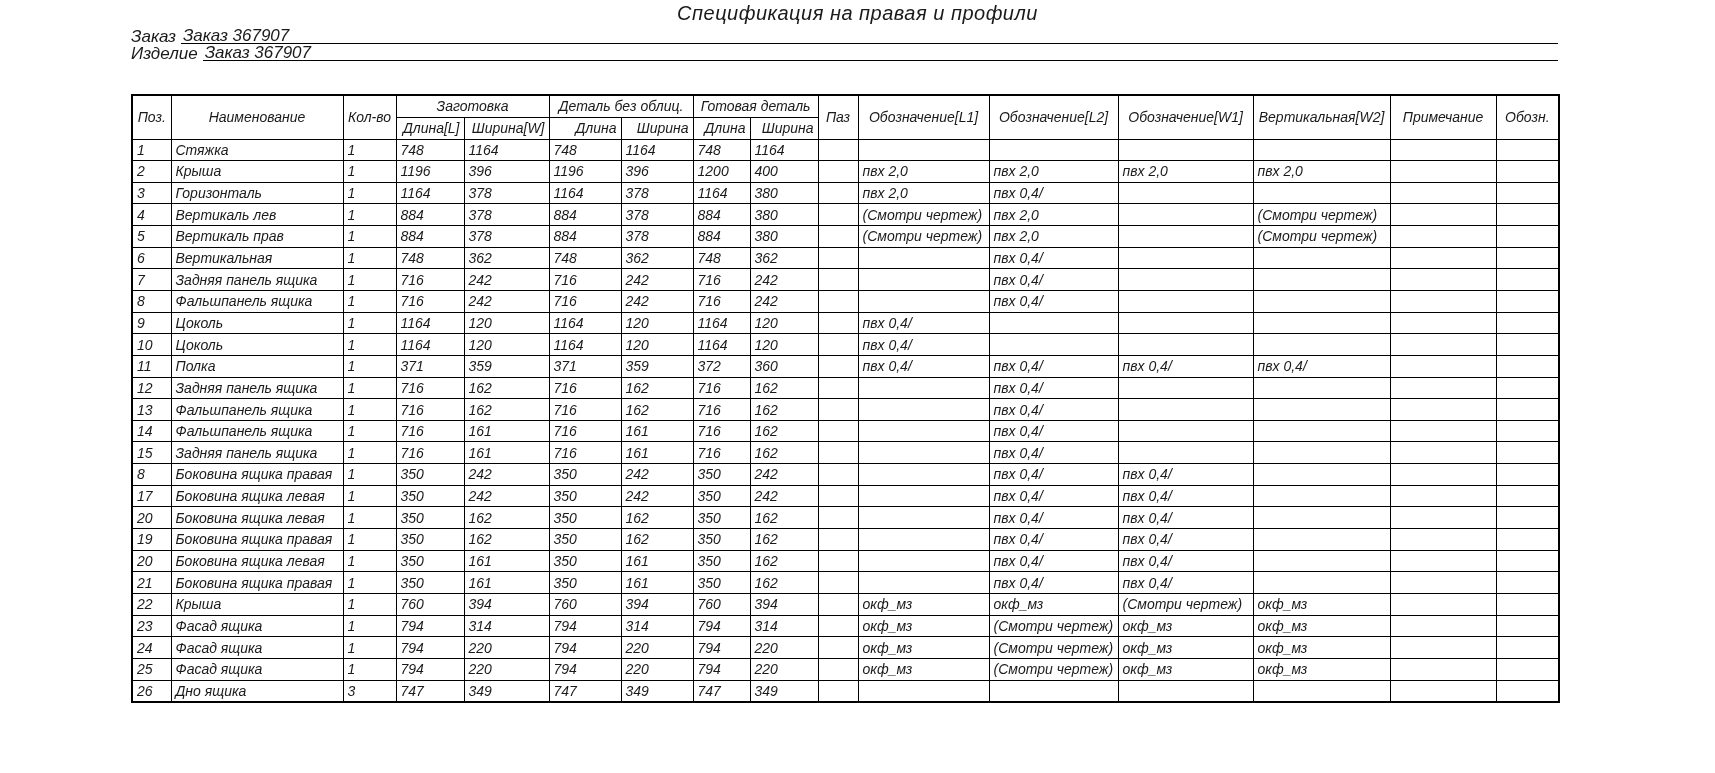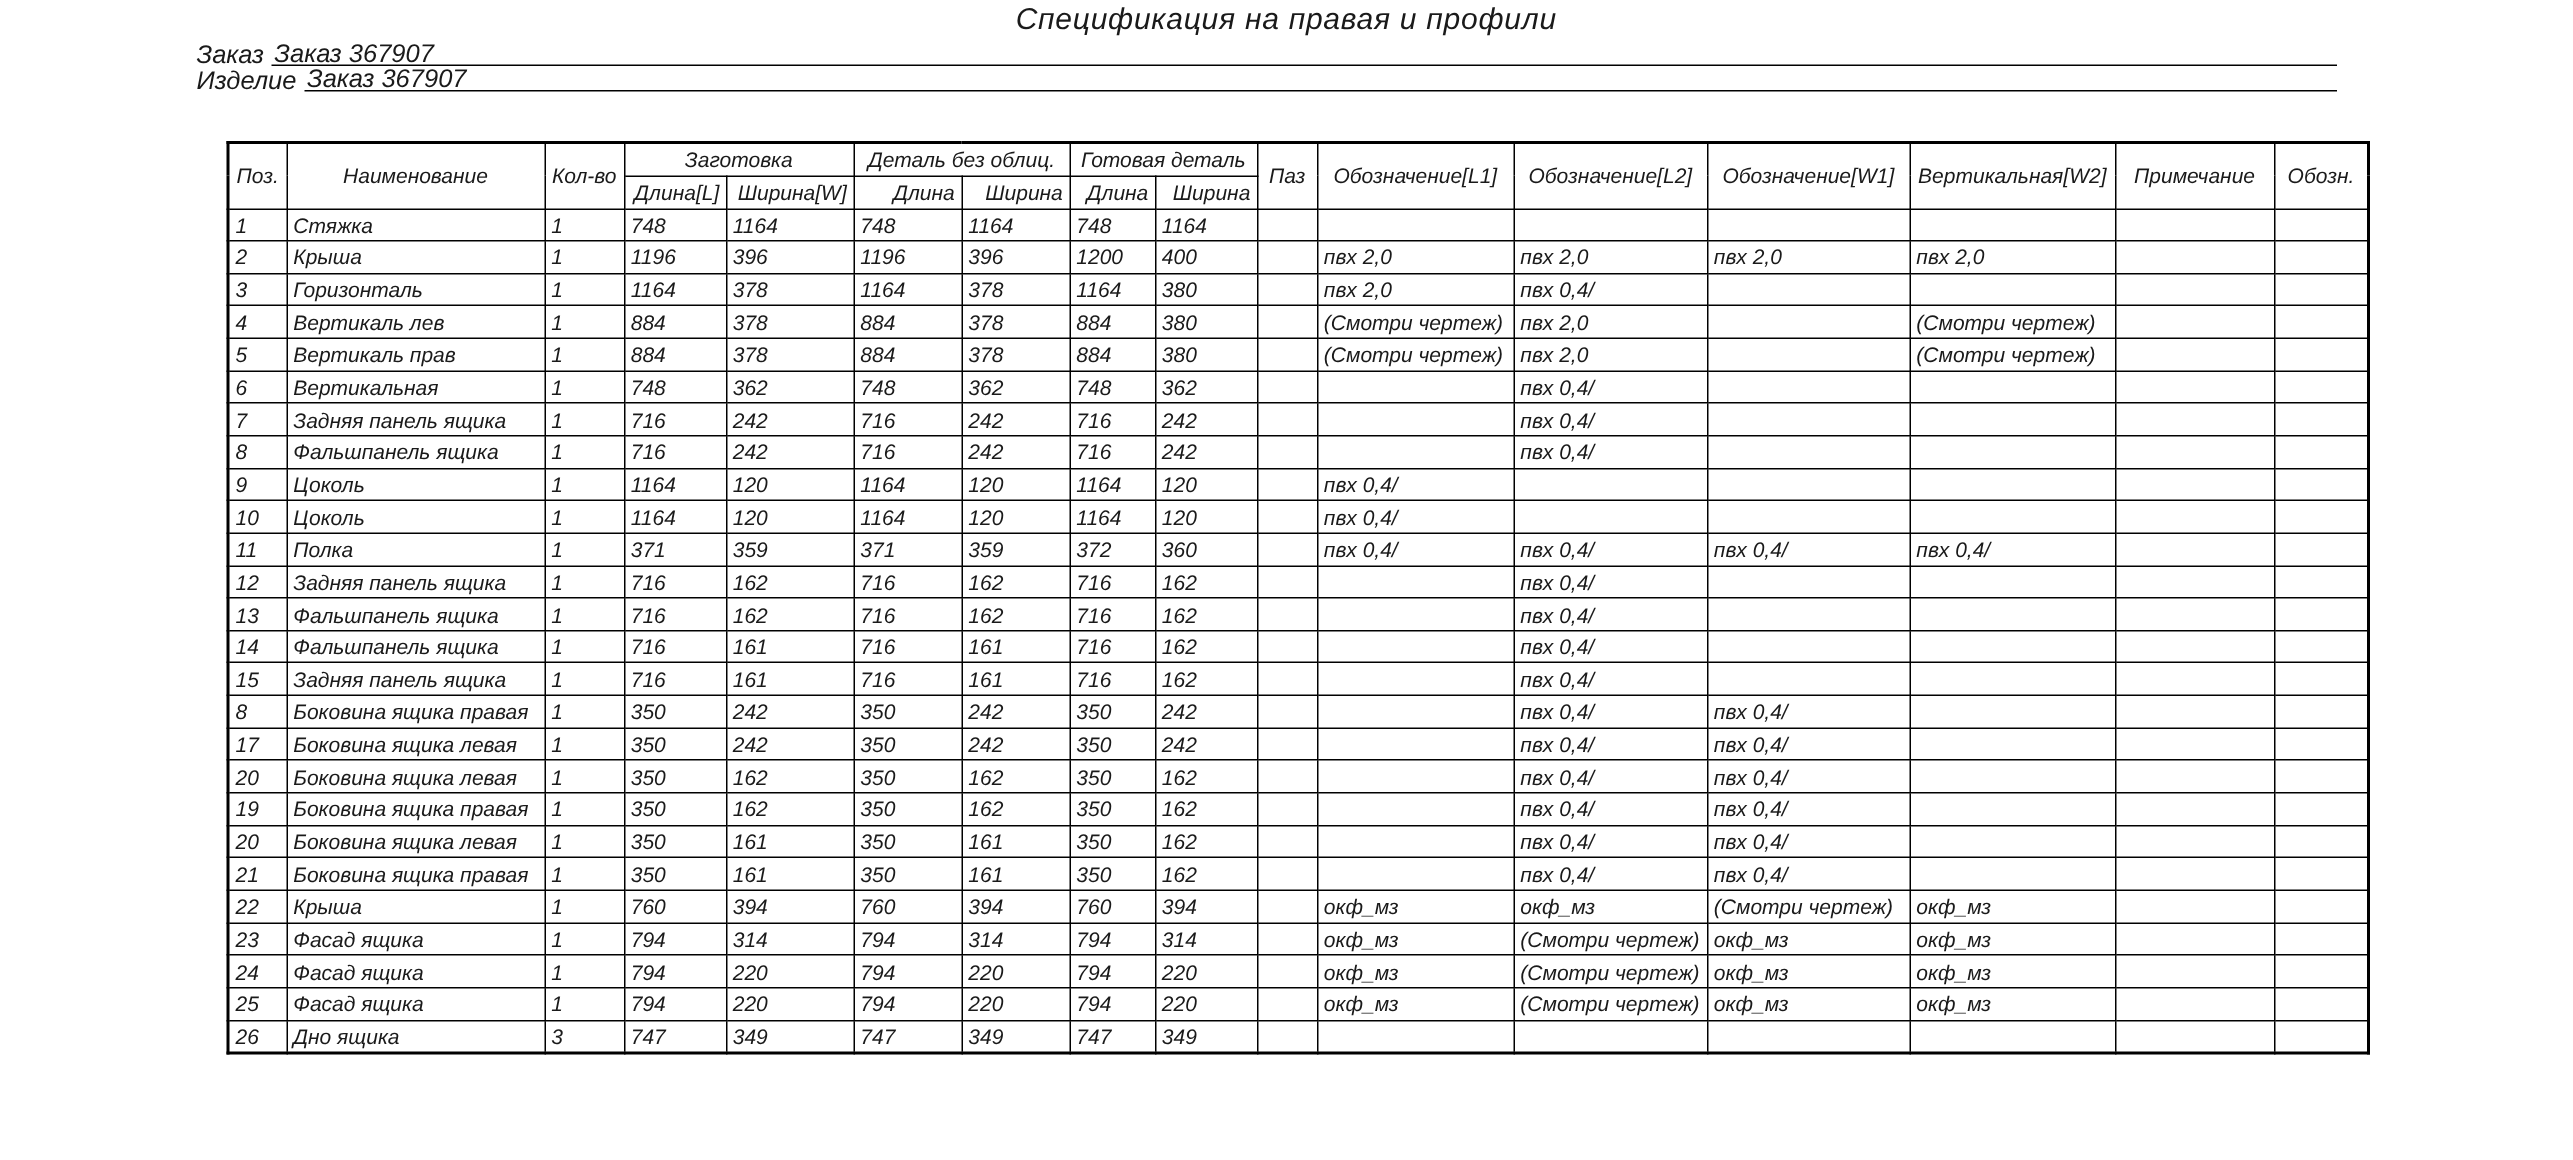--- a/index.html
+++ b/index.html
@@ -50,21 +50,20 @@
   }
   .spec-table {
     position: absolute;
     left: 131px;
     top: 94px;
     border-collapse: collapse;
     table-layout: fixed;
     width: 1427px;
     border: 2px solid #000;
     font-size: 14px;
-    margin-left: 20px;
   }
   .spec-table th, .spec-table td {
     border: 1px solid #000;
     font-weight: normal;
     font-style: italic;
     overflow: hidden;
     white-space: nowrap;
     box-sizing: border-box;
   }
   .spec-table thead tr { height: 22px; }

